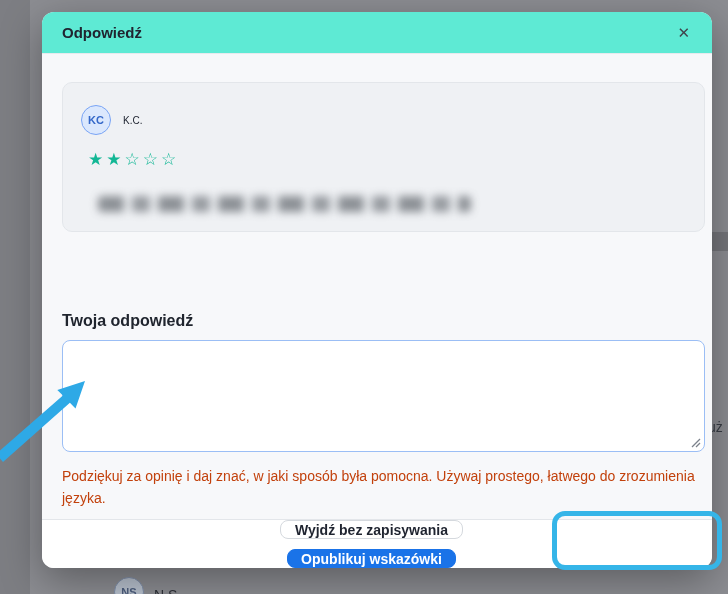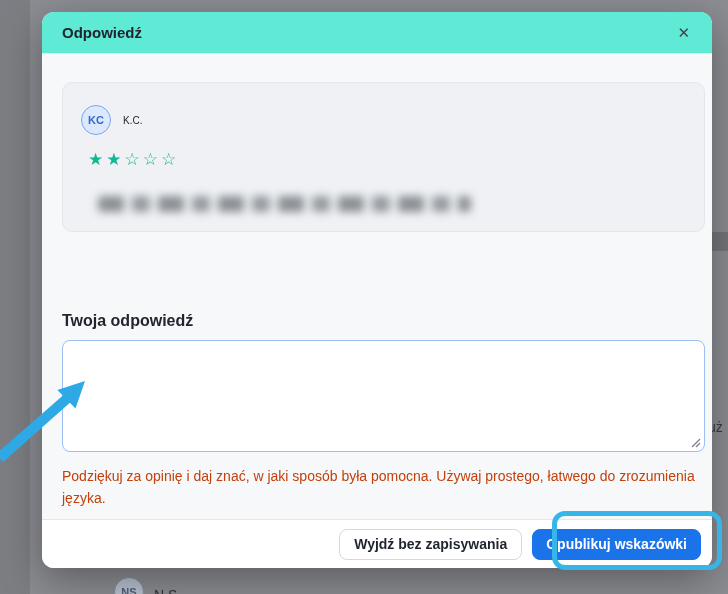--- a/index.html
+++ b/index.html
@@ -107,21 +107,21 @@
   }
   .tips-link {
     position:absolute; left:20px; top:466px;
     font-size:14px; color:#1a6fe8; text-decoration:underline; cursor:pointer;
   }
 
   .modal-footer {
     position:absolute; left:0; top:507px; width:100%; height:49px;
     background:#ffffff; border-top:1px solid #e3e6ea;
     display:flex; align-items:center; justify-content:flex-end;
-    gap:10px; padding-right:11px;
+    gap:10px; padding-right:11px;flex-direction:column;
   }
   .btn {
     height:31px; border-radius:8px; cursor:pointer;
     font-family:"Liberation Sans", sans-serif; font-size:14px;
     display:inline-flex; align-items:center; justify-content:center;
   }
   .btn-secondary {
     background:#ffffff; border:1px solid #d5d9de; color:#1f2430;
     font-weight:bold; padding:0 14px;
   }

